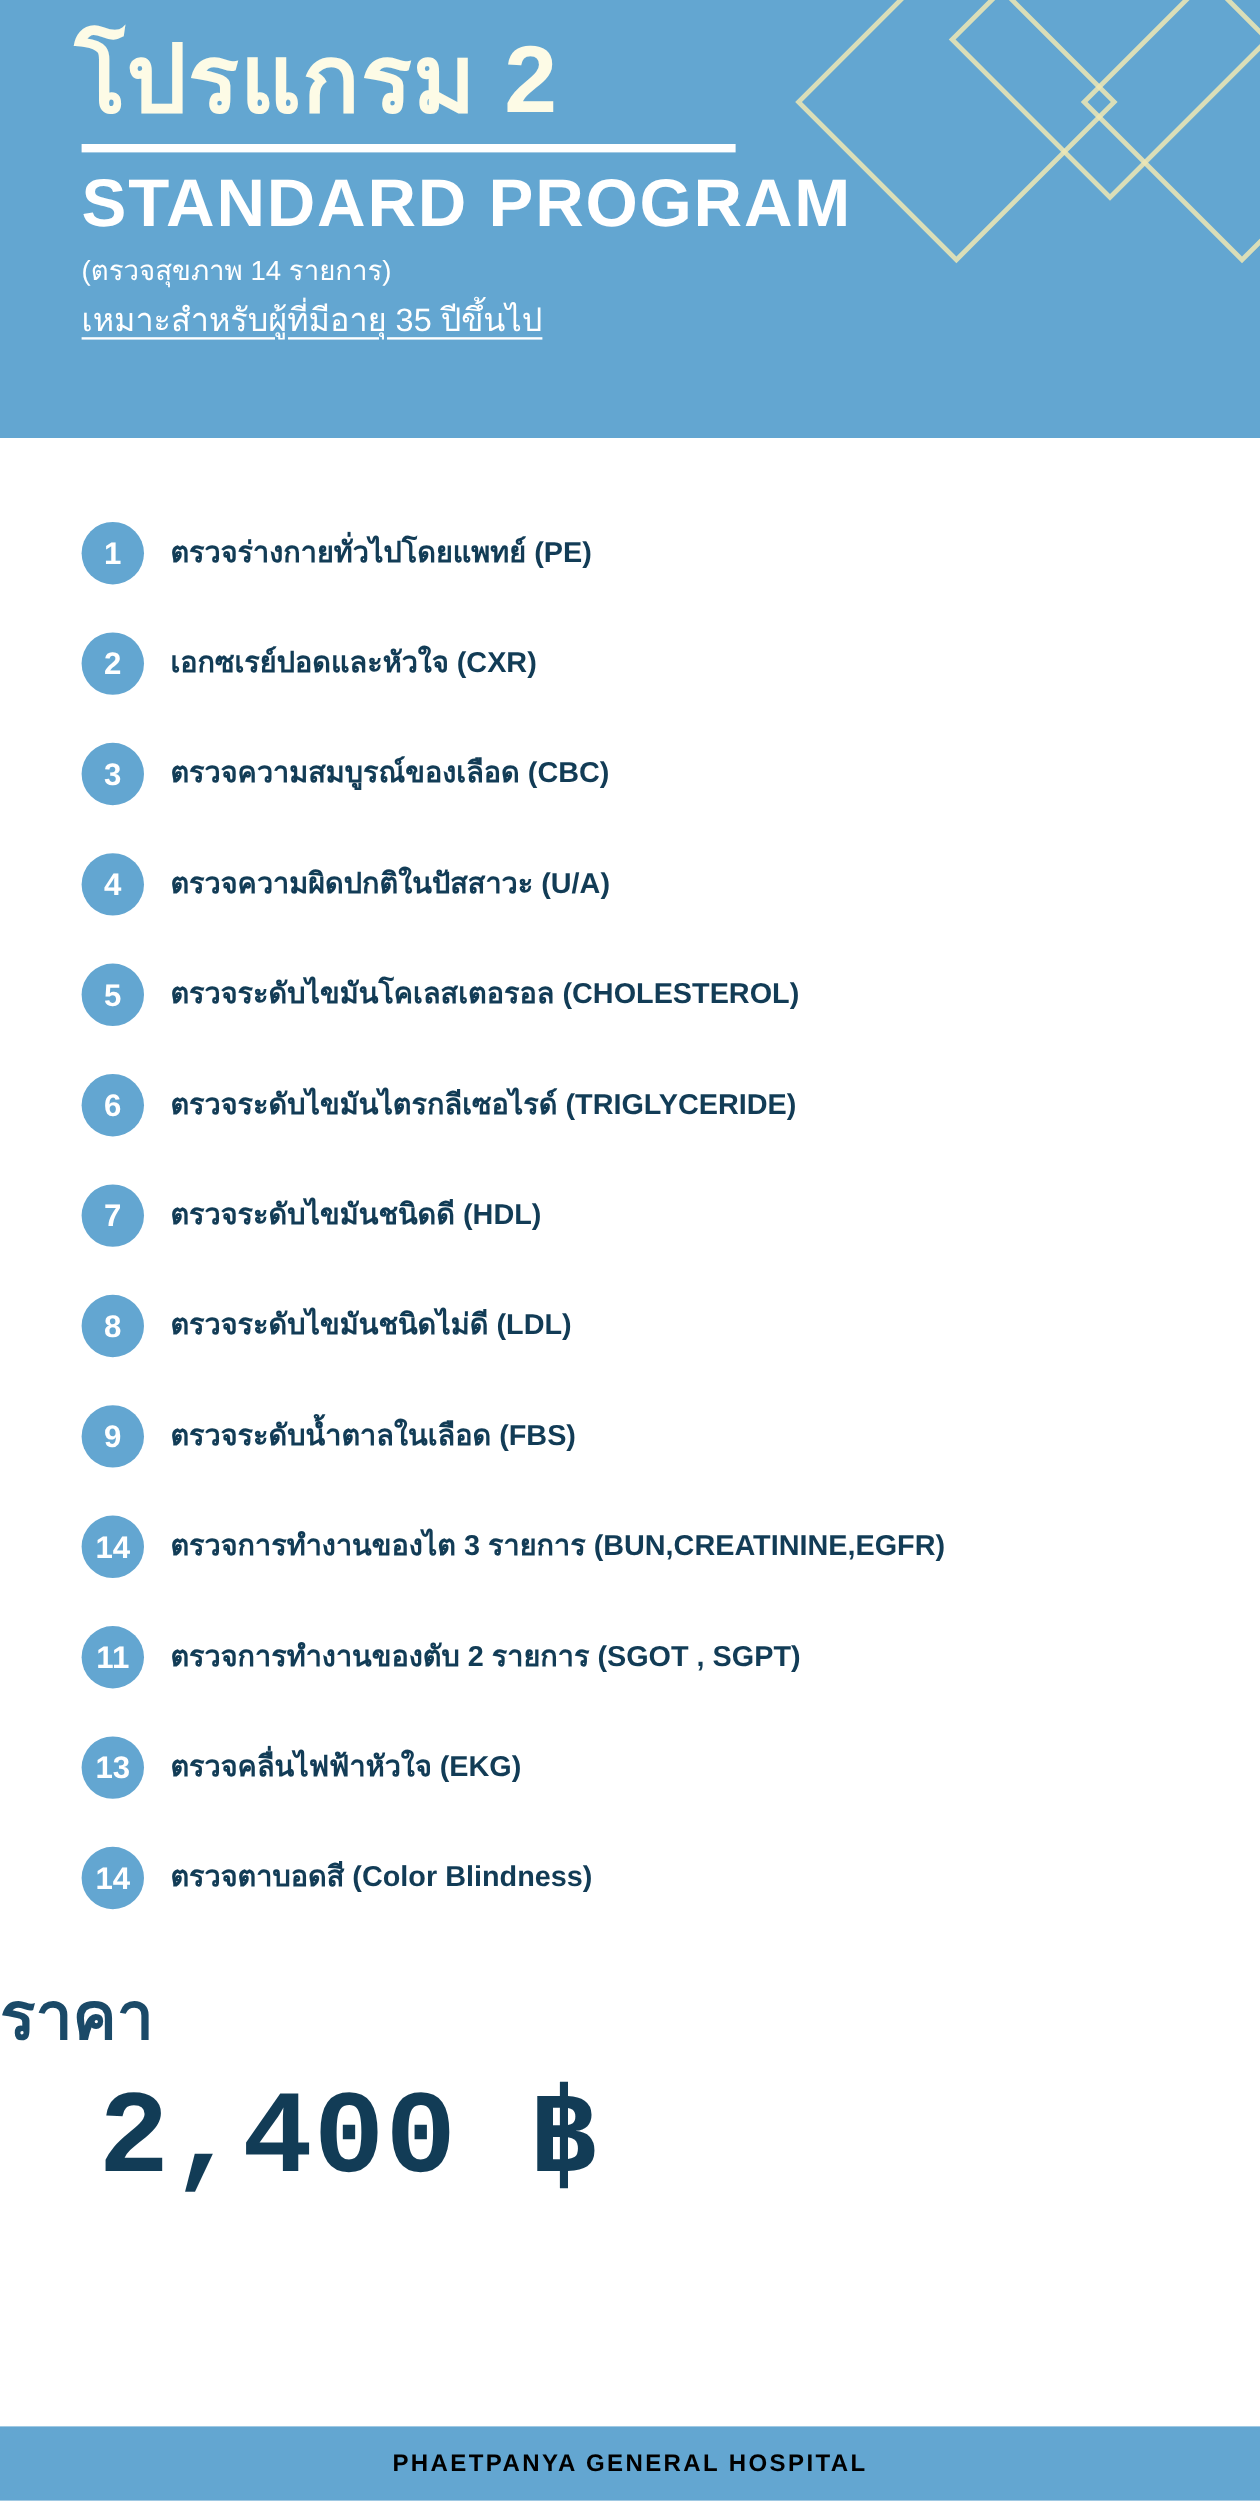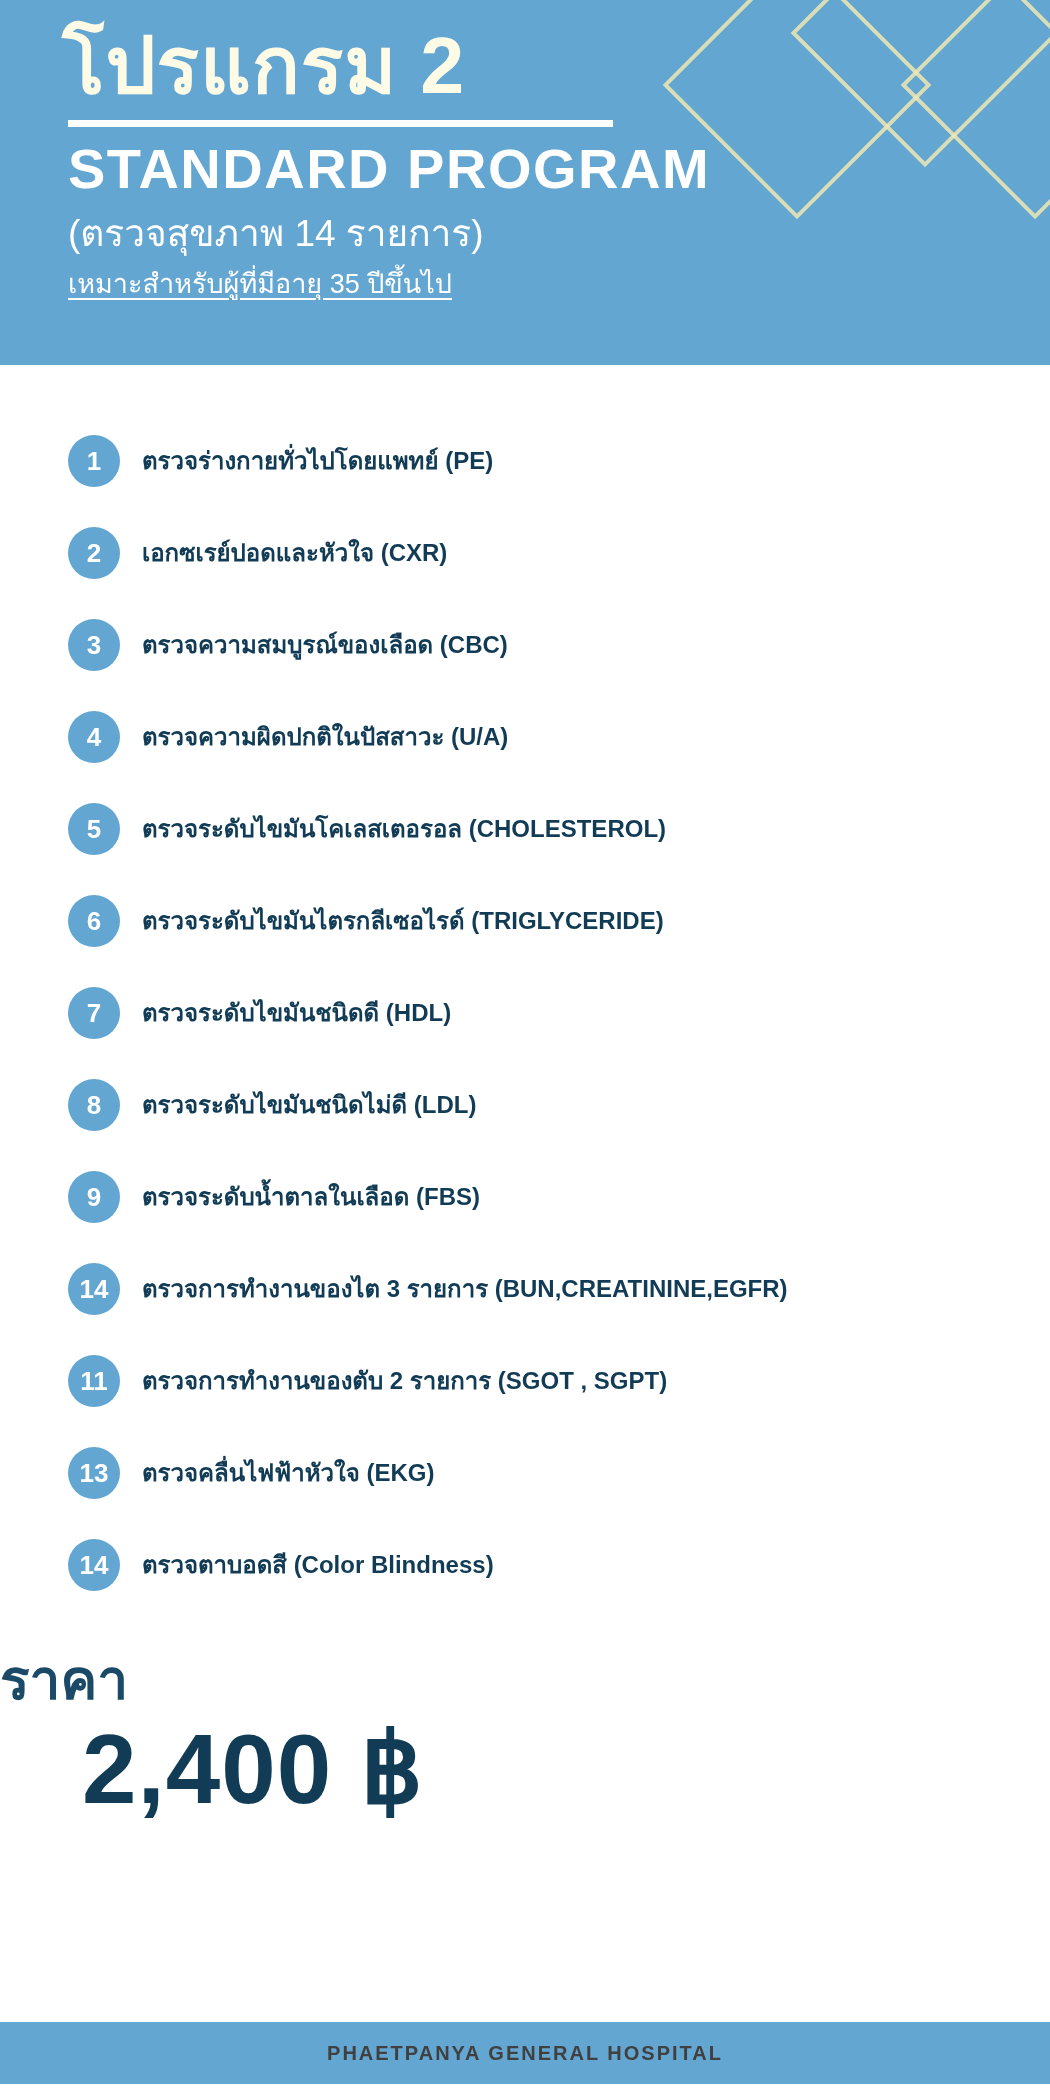--- a/index.html
+++ b/index.html
@@ -68,21 +68,21 @@
   .title-en {
     color: #ffffff;
     font-size: 56px;
     font-weight: bold;
     letter-spacing: 1.5px;
     margin-left: 6px;
     line-height: 1.15;
   }
   .subtitle {
     color: #ffffff;
-    font-size: 37px;
+    font-size: 23px;
     margin-left: 6px;
     margin-top: 10px;
     line-height: 1.2;
   }
   .suitable {
     color: #ffffff;
     font-size: 27px;
     font-weight: normal;
     margin-left: 6px;
     margin-top: 12px;
@@ -136,36 +136,37 @@
     color: #1b4a68;
     font-size: 55px;
     font-weight: bold;
     line-height: 1.15;
   }
   .price-value {
     color: #123c56;
     font-size: 98px;
     font-weight: bold;
     letter-spacing: 1px;
-    margin-top: 4px;
+    margin-top: 18px;
     margin-left: 82px;
     line-height: 1.1;
+    font-family: Liberation Mono, monospace;
   }
 
   
   .footer {
     flex: none;
     height: 62px;
     background: #63a6d1;
     display: flex;
     align-items: center;
     justify-content: center;
   }
   .footer-text {
-    color: #404040;
+    color: #000000;
     font-size: 20px;
     letter-spacing: 2px;
     font-weight: bold;
   }
 </style>
 </head>
 <body>
 
 <div class="poster">
 

